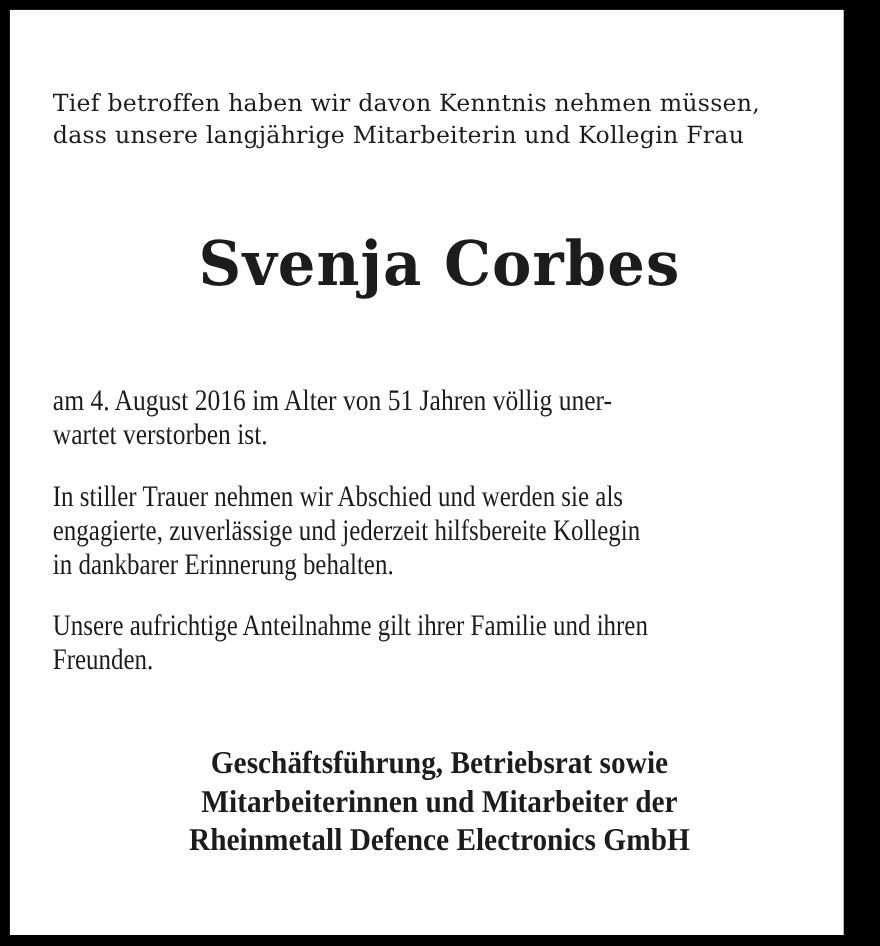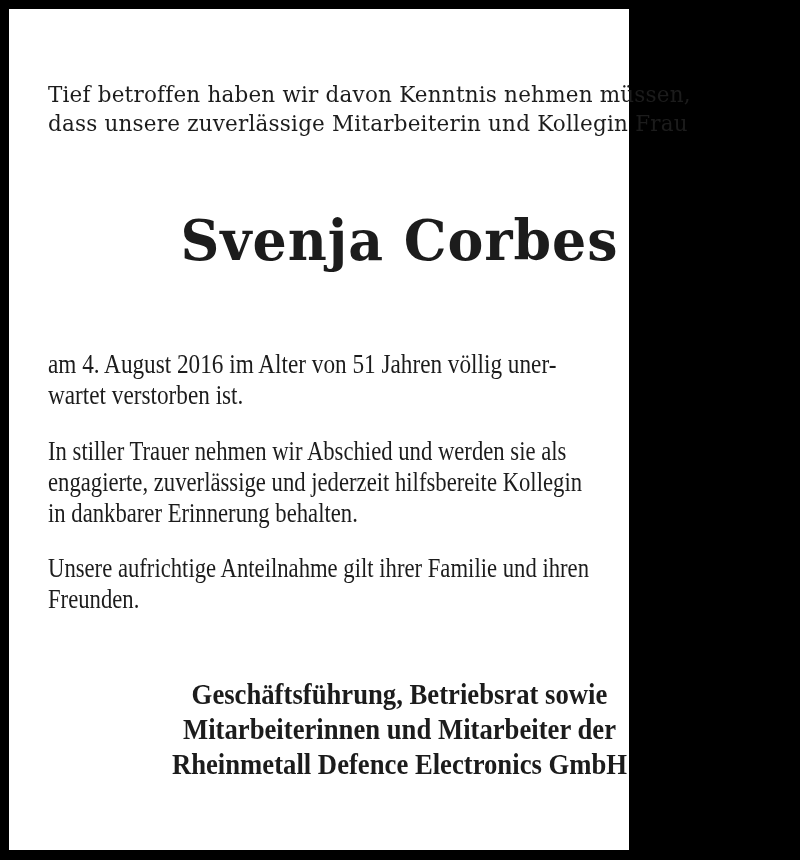--- a/index.html
+++ b/index.html
@@ -1,21 +1,21 @@
 <!DOCTYPE html>
 <html><head>
   <meta charset="utf-8">
   <style>
     html, body { margin: 0; padding: 0; }
     body {
       width: 800px; height: 860px; background: #000;
       position: relative; overflow: hidden;
     }
     .frame {
-      position: absolute; left: 9px; top: 9px; width: 620px; height: 841px;
+      position: absolute; left: 9px; top: 9px; width: 758px; height: 841px;
       background: #fff;
       font-family: "DejaVu Serif", "Liberation Serif", serif;
       color: #1c1c1c;
     }
     .p {
       position: absolute; left: 39px; width: 705px;
       font-family: "Liberation Serif", "DejaVu Serif", serif;
       font-size: 25px; line-height: 31px; margin: 0;
     }
     .intro { top: 71px; font-family: "DejaVu Serif", serif; font-size: 21.5px; line-height: 29px; letter-spacing: 0.2px; }
@@ -33,21 +33,21 @@
       font-size: 29px; line-height: 35px; transform: scaleX(0.92);
     }
     .line { display: block; white-space: nowrap; }
   </style>
 </head>
 <body>
 
 <div class="frame">
   <div class="p intro">
     <span class="line">Tief betroffen haben wir davon Kenntnis nehmen müssen,</span>
-    <span class="line">dass unsere zuverlässige Mitarbeiterin und Kollegin Frau</span>
+    <span class="line">dass unsere langjährige Mitarbeiterin und Kollegin Frau</span>
   </div>
 
   <div class="name">Svenja Corbes</div>
 
   <div class="p p1">
     <span class="line">am 4. August 2016 im Alter von 51 Jahren völlig uner-</span>
     <span class="line">wartet verstorben ist.</span>
   </div>
 
   <div class="p p2">

